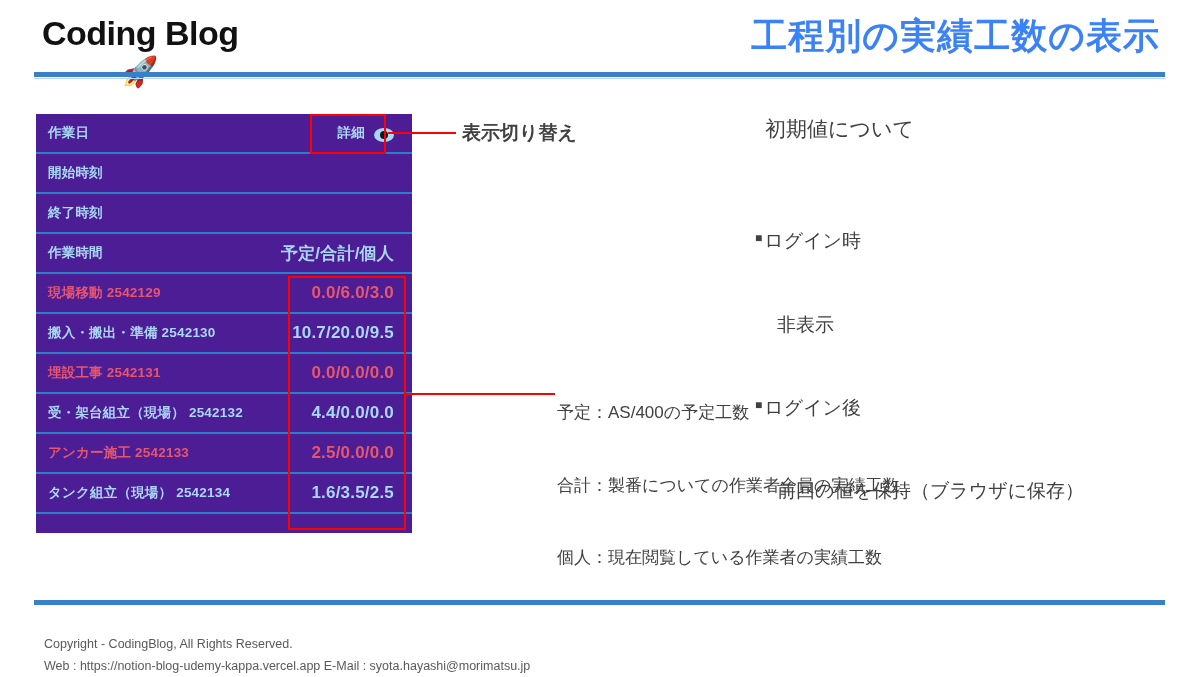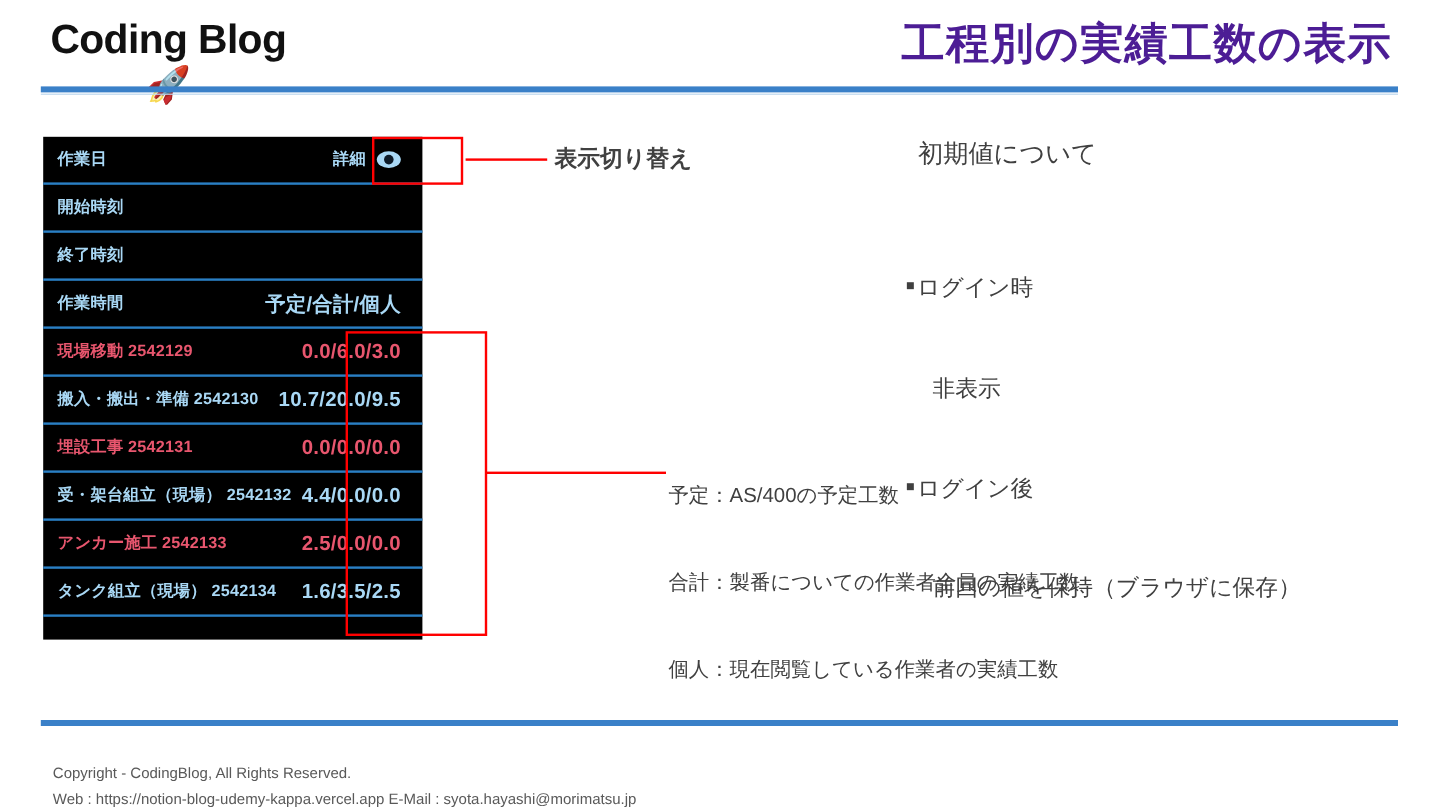--- a/index.html
+++ b/index.html
@@ -16,57 +16,57 @@
     position: absolute; left: 42px; top: 14px;
     font-size: 34px; font-weight: 700; color: #111;
     letter-spacing: -0.5px; display: flex; align-items: center; gap: 2px;
     white-space: nowrap;
     flex-direction: column;
   }
   .brand-rocket { font-size: 30px; line-height: 1; transform: translateY(2px); }
 
   .deck-title {
     position: absolute; right: 40px; top: 12px;
-    font-size: 36px; font-weight: 700; color: #4c1d95;
+    font-size: 36px; font-weight: 700; color: #3b82f6;
     letter-spacing: 1px; white-space: nowrap;
   }
 
   .rule-top {
     position: absolute; left: 34px; top: 72px; width: 1131px;
     height: 5px; background: #3a80c8;
   }
   .rule-top-thin {
     position: absolute; left: 34px; top: 78px; width: 1131px;
     height: 1px; background: #bdd7ee;
   }
 
   
   .tablewrap {
     position: absolute; left: 36px; top: 114px;
-    width: 316px; height: 419px;
-    background: #000000;
+    width: 376px; height: 419px;
+    background: #4c1d95;
   }
   .trow {
     position: relative; width: 100%; height: 40px;
     border-bottom: 2px solid #2a7fc4;
     display: flex; align-items: center;
     padding: 0 12px;
   }
   .trow:last-child { border-bottom: 2px solid #2a7fc4; }
   .trow .lbl {
     font-size: 13.5px; font-weight: 700; white-space: nowrap;
     letter-spacing: 0.2px;
   }
   .trow .val {
     margin-left: auto; font-size: 17px; font-weight: 700;
     white-space: nowrap; letter-spacing: 0.2px; padding-right: 6px;
   }
   .c-blue { color: #a9d8f5; }
   .c-red  { color: #e8566e; }
-  .eyecell { margin-left:auto; display:flex; align-items:center; gap:9px; padding-right:6px;}
+  .eyecell { margin-left:auto; display:flex; align-items:flex-end; gap:9px; padding-right:6px;}
 
   .eye-icon { display:inline-block; width:20px; height:14px; position:relative; }
   .eye-icon .sclera {
     position:absolute; left:0; top:0; width:20px; height:14px;
     background:#a9d8f5; border-radius:50% / 50%;
   }
   .eye-icon .pupil {
     position:absolute; left:6px; top:3px; width:8px; height:8px;
     background:#0c1a28; border-radius:50%;
   }

